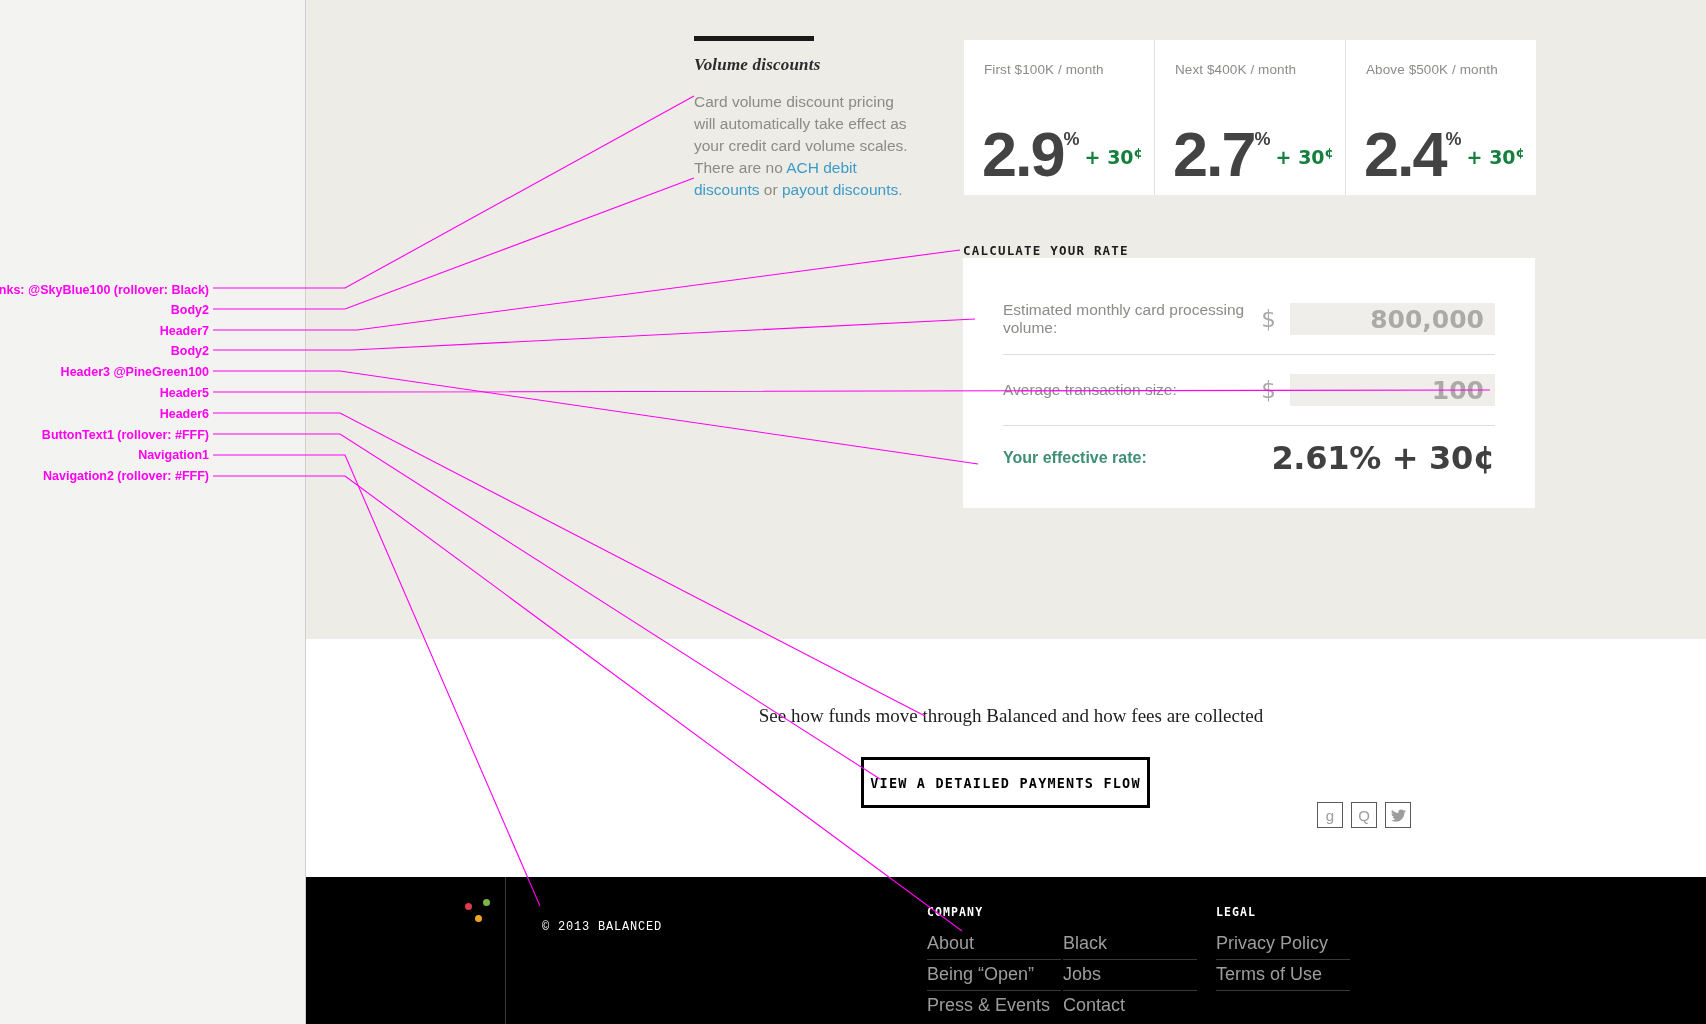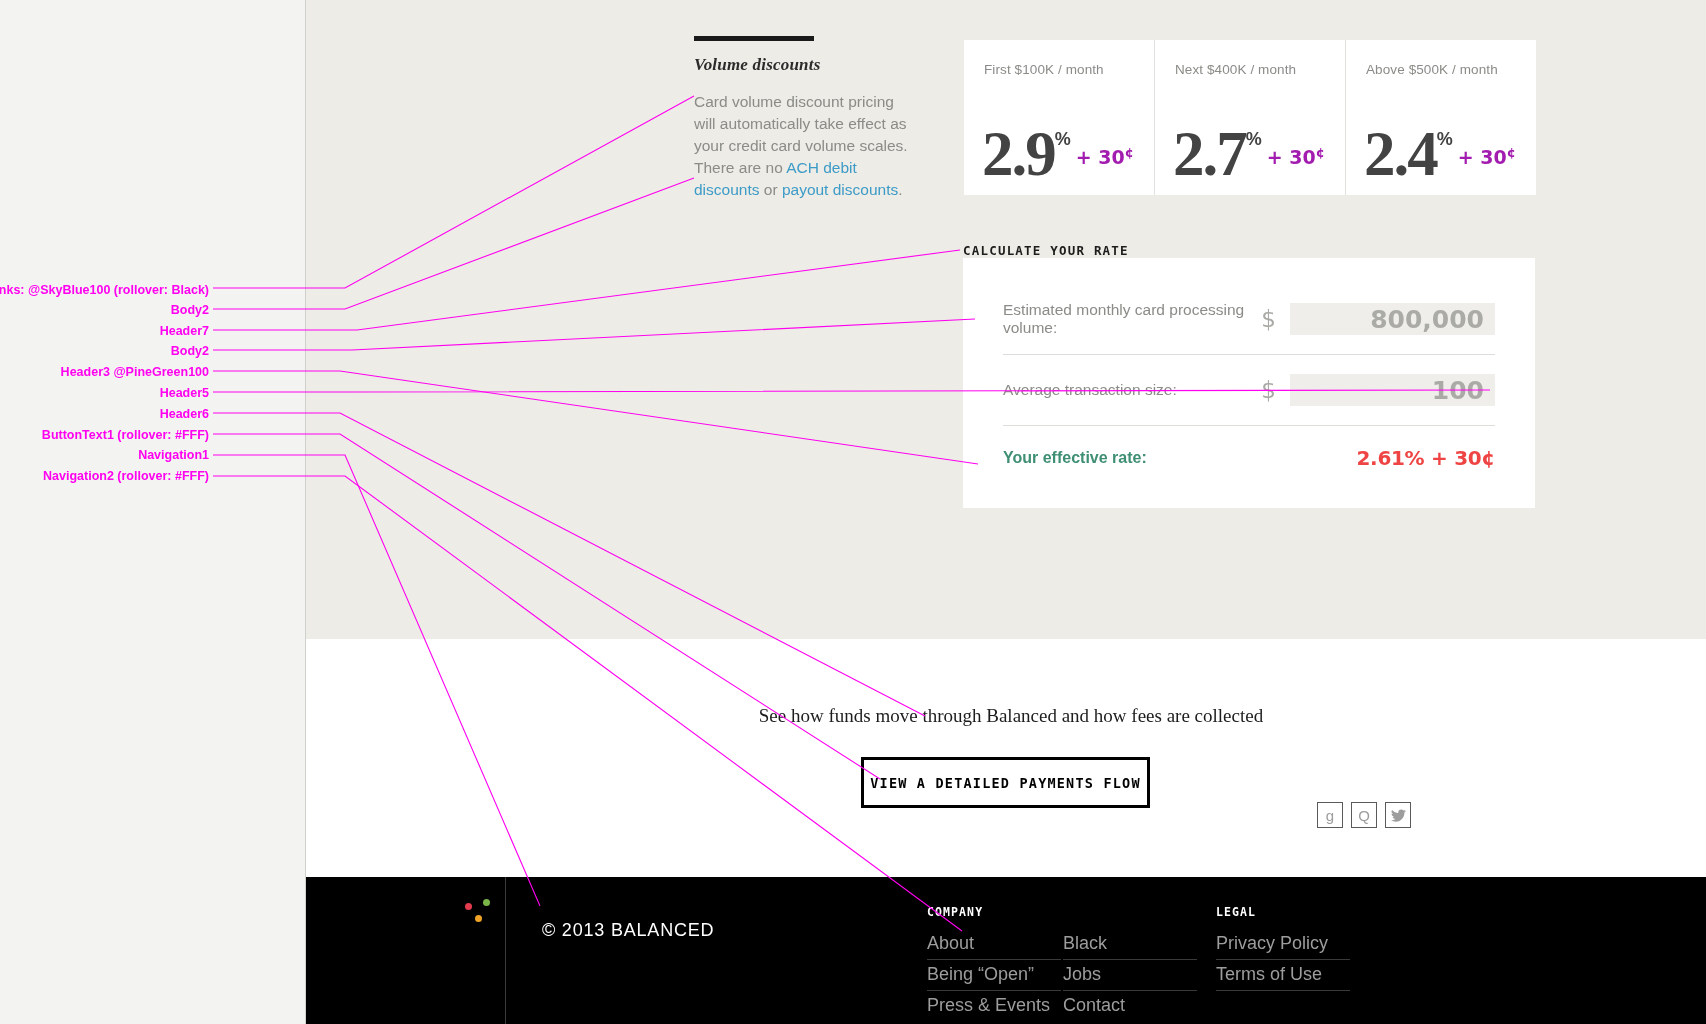--- a/index.html
+++ b/index.html
@@ -53,28 +53,28 @@
     background:#ffffff;display:flex;
   }
   .card{
     flex:1;border-right:1px solid #e2e1dd;
     padding:22px 0 0 20px;box-sizing:border-box;position:relative;
   }
   .card:last-child{border-right:none;}
   .card-label{font-size:13.5px;color:#8b8b87;letter-spacing:.1px;}
   .card-rate{position:absolute;left:18px;bottom:14px;display:flex;align-items:flex-start;}
   .rate-num{
-    font-family:Liberation Serif, serif;
+    font-family:Liberation Sans, sans-serif;
     font-weight:700;font-size:63px;line-height:54px;color:#434343;
     letter-spacing:-2px;
   }
   .rate-pct{font-size:18px;font-weight:700;color:#434343;margin-top:2px;}
   .rate-plus{
     font-family:"DejaVu Sans", sans-serif;font-weight:700;
-    font-size:19px;color:#a21caf;margin-top:18px;margin-left:5px;white-space:nowrap;
+    font-size:19px;color:#15803d;margin-top:18px;margin-left:5px;white-space:nowrap;
   }
   .rate-cent{font-size:13px;vertical-align:super;}
 
   
   .calc-head{
     position:absolute;left:963px;top:243px;
     font-family:"DejaVu Sans Mono", monospace;
     font-size:12.5px;font-weight:700;letter-spacing:1.2px;color:#1d1d1d;
   }
   .calc-box{
@@ -96,21 +96,21 @@
     text-align:right;padding-right:11px;box-sizing:border-box;
     font-family:"DejaVu Sans", sans-serif;
     font-size:25px;font-weight:700;color:#aaaaa6;outline:none;
   }
   .calc-result{
     height:64px;display:flex;align-items:center;gap:12px;
   }
   .result-label{flex:1;font-size:16px;font-weight:700;color:#3e8f73;}
   .result-value{
     font-family:"DejaVu Sans", sans-serif;
-    font-size:20px;font-weight:700;color:#ef4444;letter-spacing:-.3px;
+    font-size:32px;font-weight:700;color:#404040;letter-spacing:-.3px;
   }
 
   
   .cta-text{
     position:absolute;left:751px;top:705px;width:520px;text-align:center;
     font-family:"Liberation Serif", serif;
     font-size:19px;color:#1d1d1d;
   }
   .cta-btn{
     position:absolute;left:861px;top:757px;width:289px;height:51px;
@@ -124,22 +124,22 @@
   
   .footer{position:absolute;left:305px;top:877px;width:1401px;height:147px;color:#bdbdbd;}
   .f-logo{position:absolute;left:160px;top:22px;width:40px;height:34px;}
   .dot{position:absolute;width:7px;height:7px;border-radius:50%;}
   .dot-r{left:0;top:4px;background:#e23b4e;}
   .dot-g{left:18px;top:0;background:#7ab648;}
   .dot-o{left:10px;top:16px;background:#f0a326;}
   .f-divider{position:absolute;left:200px;top:0;width:1px;height:147px;background:#3a3a3a;}
   .f-copy{
     position:absolute;left:237px;top:43px;
-    font-family:Liberation Sans, sans-serif;
-    font-size:18px;letter-spacing:.8px;color:#ffffff;
+    font-family:Liberation Mono, monospace;
+    font-size:12px;letter-spacing:.8px;color:#ffffff;
   }
   .f-col{position:absolute;top:28px;}
   .f-col-company{left:622px;}
   .f-col-company2{left:758px;}
   .f-col-legal{left:911px;}
   .f-head{
     font-family:"DejaVu Sans Mono", monospace;
     font-size:11.5px;font-weight:700;letter-spacing:1.1px;color:#ffffff;
     margin-bottom:11px;height:13px;
   }

